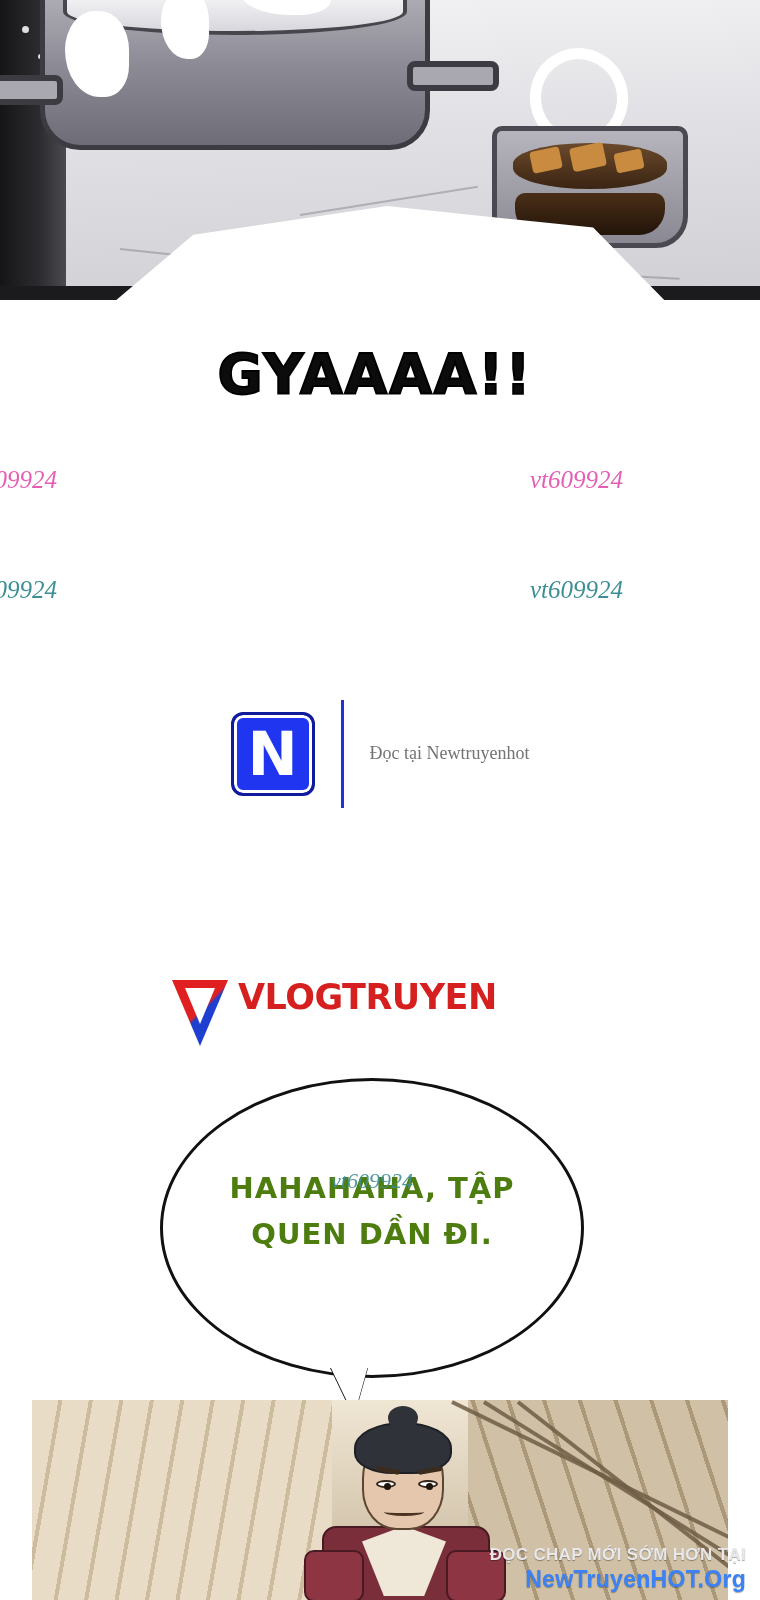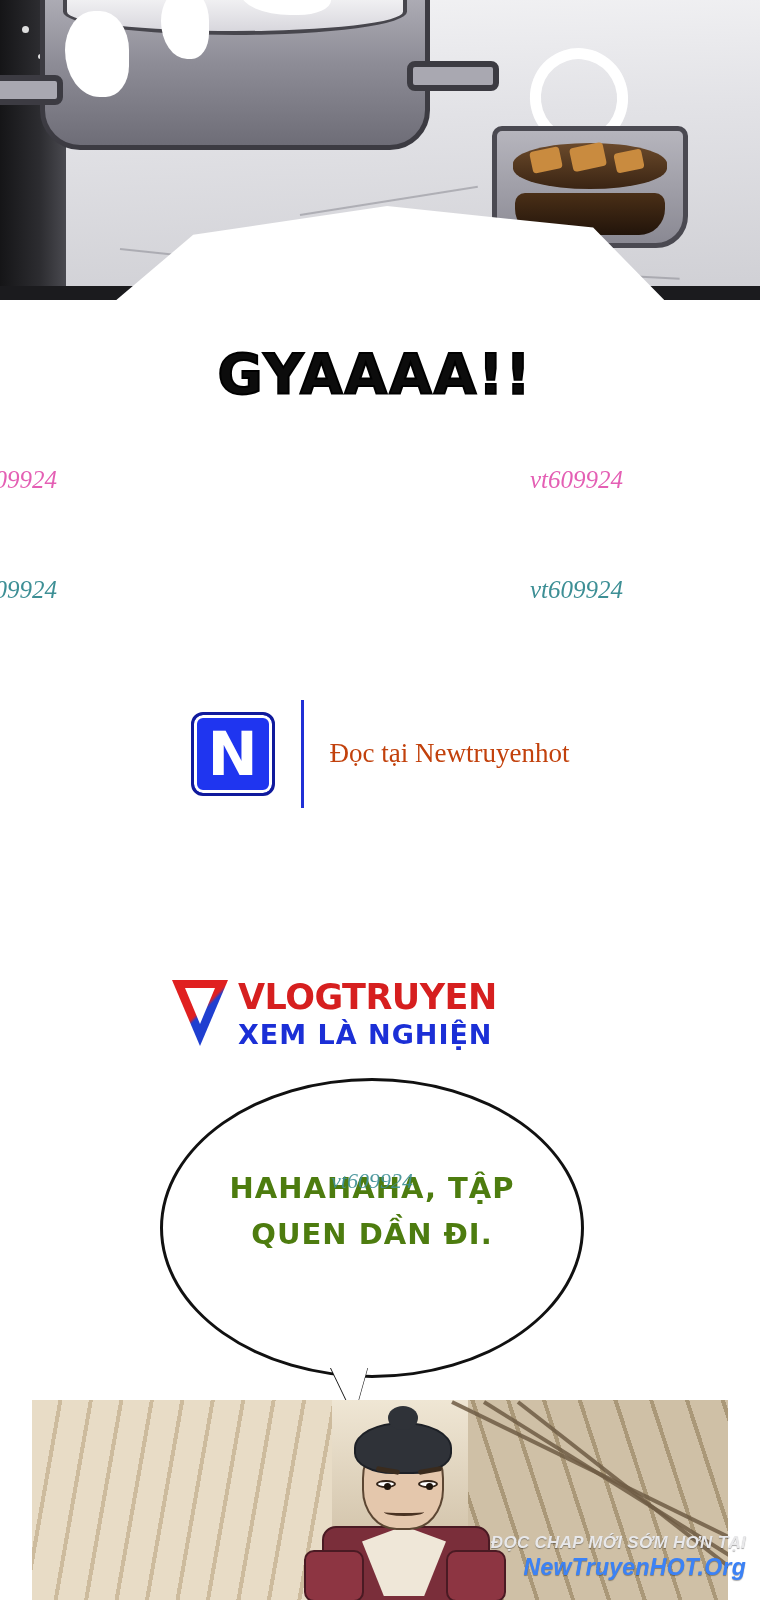--- a/index.html
+++ b/index.html
@@ -202,23 +202,23 @@
     font-size: 60px;
     line-height: 1;
     box-shadow: 0 0 0 3px #ffffff inset;
   }
   .promo-divider {
     width: 3px; height: 108px;
     background: #2030d6;
   }
   .promo-text {
     font-family: "Liberation Serif", serif;
-    font-size: 27px;
+    font-size: 18px;
     line-height: 1.32;
-    color: #c2410c;
+    color: #737373;
   }
   .promo-banner {
     margin-top: 18px;
     font-family: "Liberation Sans", sans-serif;
     font-weight: 700;
     font-size: 27px;
     line-height: 1.33;
     color: #1b2fd6;
     letter-spacing: .2px;
   }
@@ -412,25 +412,24 @@
   .fig-shoulder {
     position: absolute;
     background: #8d3542;
     border: 2px solid #4a1a23;
     border-radius: 10px;
   }
 
   
   .bottom-wm {
     position: absolute;
-    right: 14px; bottom: 18px;
+    right: 14px; bottom: 6px;
     text-align: right;
     line-height: 1.25;
     pointer-events: none;
-    font-style: italic;
   }
   .bottom-wm .l1 {
     font-family: "Liberation Sans", sans-serif;
     font-weight: 700;
     font-size: 17px;
     color: #e8e8ea;
     letter-spacing: .3px;
     text-shadow: 0 1px 1px rgba(0,0,0,.35);
   }
   .bottom-wm .l2 {
@@ -504,21 +503,20 @@
     </div>
   </div>
 
   <div class="vlog">
     <div class="vlog-mark">
       <div class="tri-outer"></div>
       <div class="tri-inner"></div>
     </div>
     <div class="vlog-words">
       <div class="vlog-top">VLOGTRUYEN</div>
-      <div class="vlog-bottom">XEM LÀ NGHIỆN</div>
     </div>
   </div>
 
   <div class="bubble">
     <div class="bubble-text">
       <div>HAHAHAHA, TẬP</div>
       <div>QUEN DẦN ĐI.</div>
     </div>
   </div>
   <div class="bubble-wm">vt609924</div>

